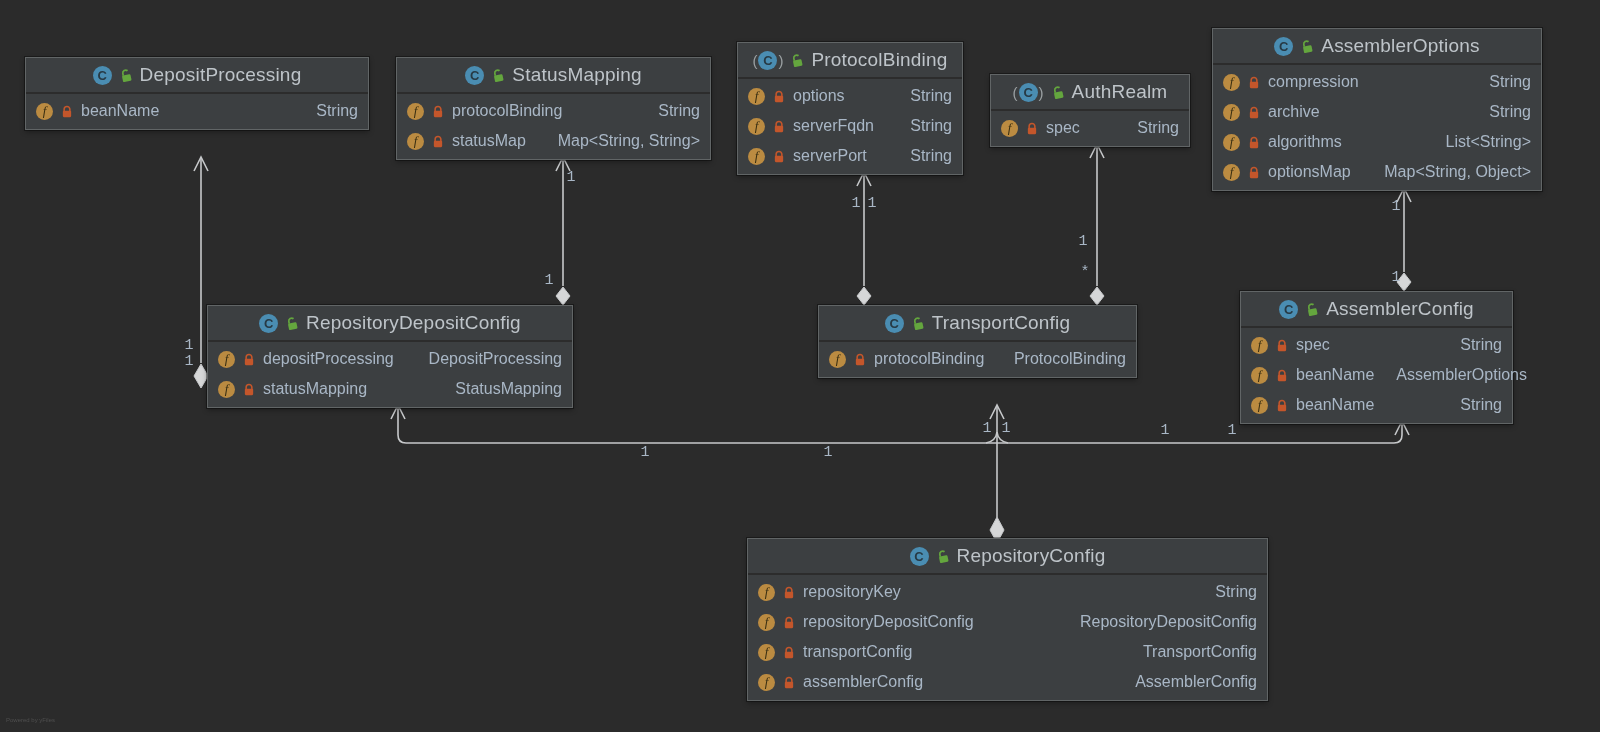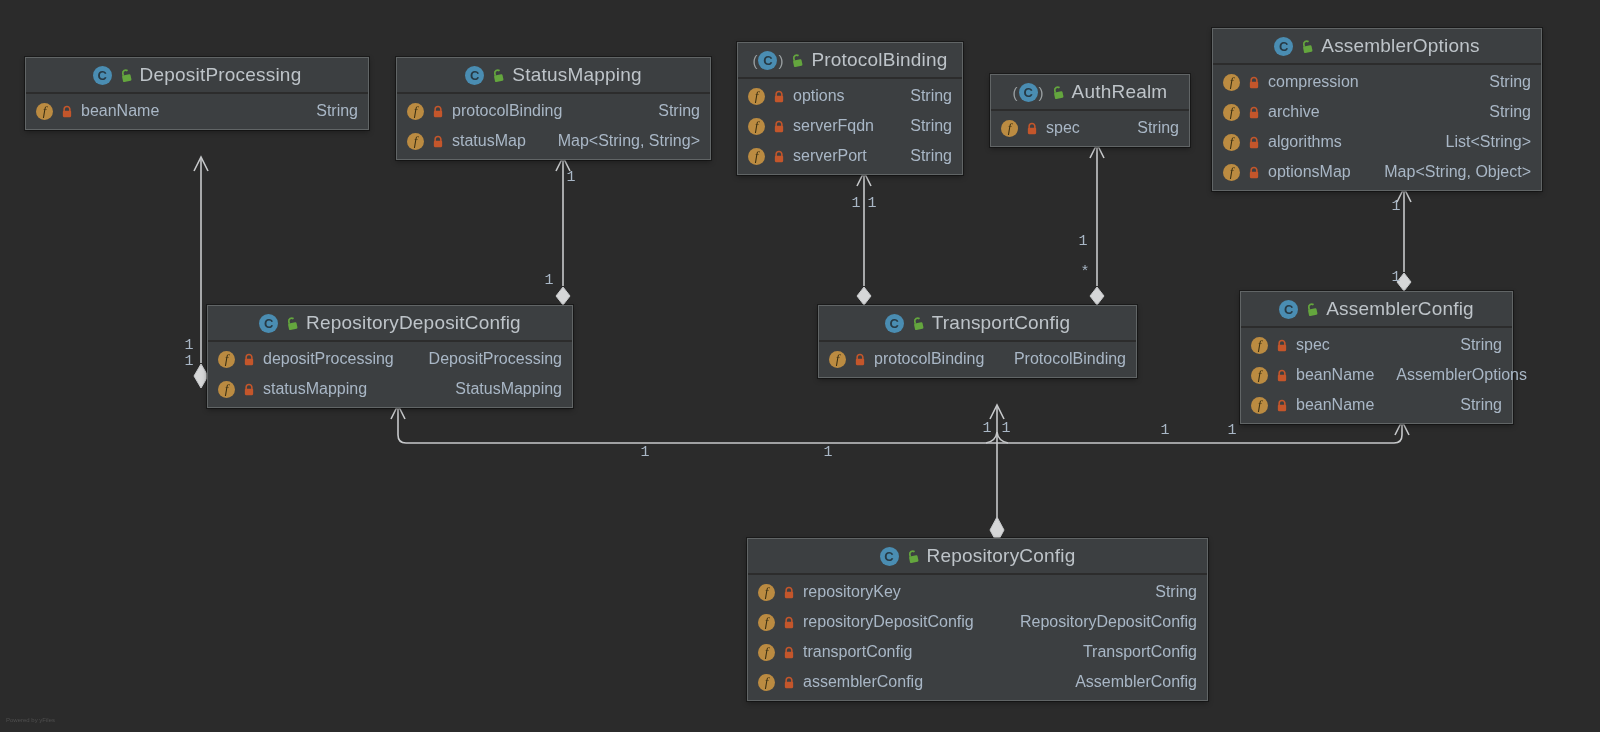--- a/index.html
+++ b/index.html
@@ -411,21 +411,21 @@
               <path d="M3.4 6.4 V4.6 a3.1 3.1 0 0 1 6.2 0 V6.4" fill="none" stroke="#c4562b" stroke-width="1.7"></path>
               <rect x="2" y="6.2" width="9" height="7" rx="1.2" fill="#c4562b"></rect>
             </svg>
           </span>
         <span class="fname">beanName</span>
         <span class="ftype">String</span>
       </div>
     </div>
   </div>
 
-  <div class="uml" style="left:747px;top:538px;width:461px">
+  <div class="uml" style="left:747px;top:538px;width:521px">
     <div class="hdr">
       <span class="cwrap">
           <span class="cicon"></span>
         </span>
       <span class="lock">
           <svg width="14" height="15" viewBox="0 0 14 15">
             <g transform="rotate(-12 7 8)">
               <path d="M4.4 7.2 V5 a2.9 2.9 0 0 1 5.2 -1.8" fill="none" stroke="#64a63e" stroke-width="1.7"></path>
               <rect x="3" y="7" width="8.6" height="6.6" rx="1.2" fill="#64a63e"></rect>
             </g>

